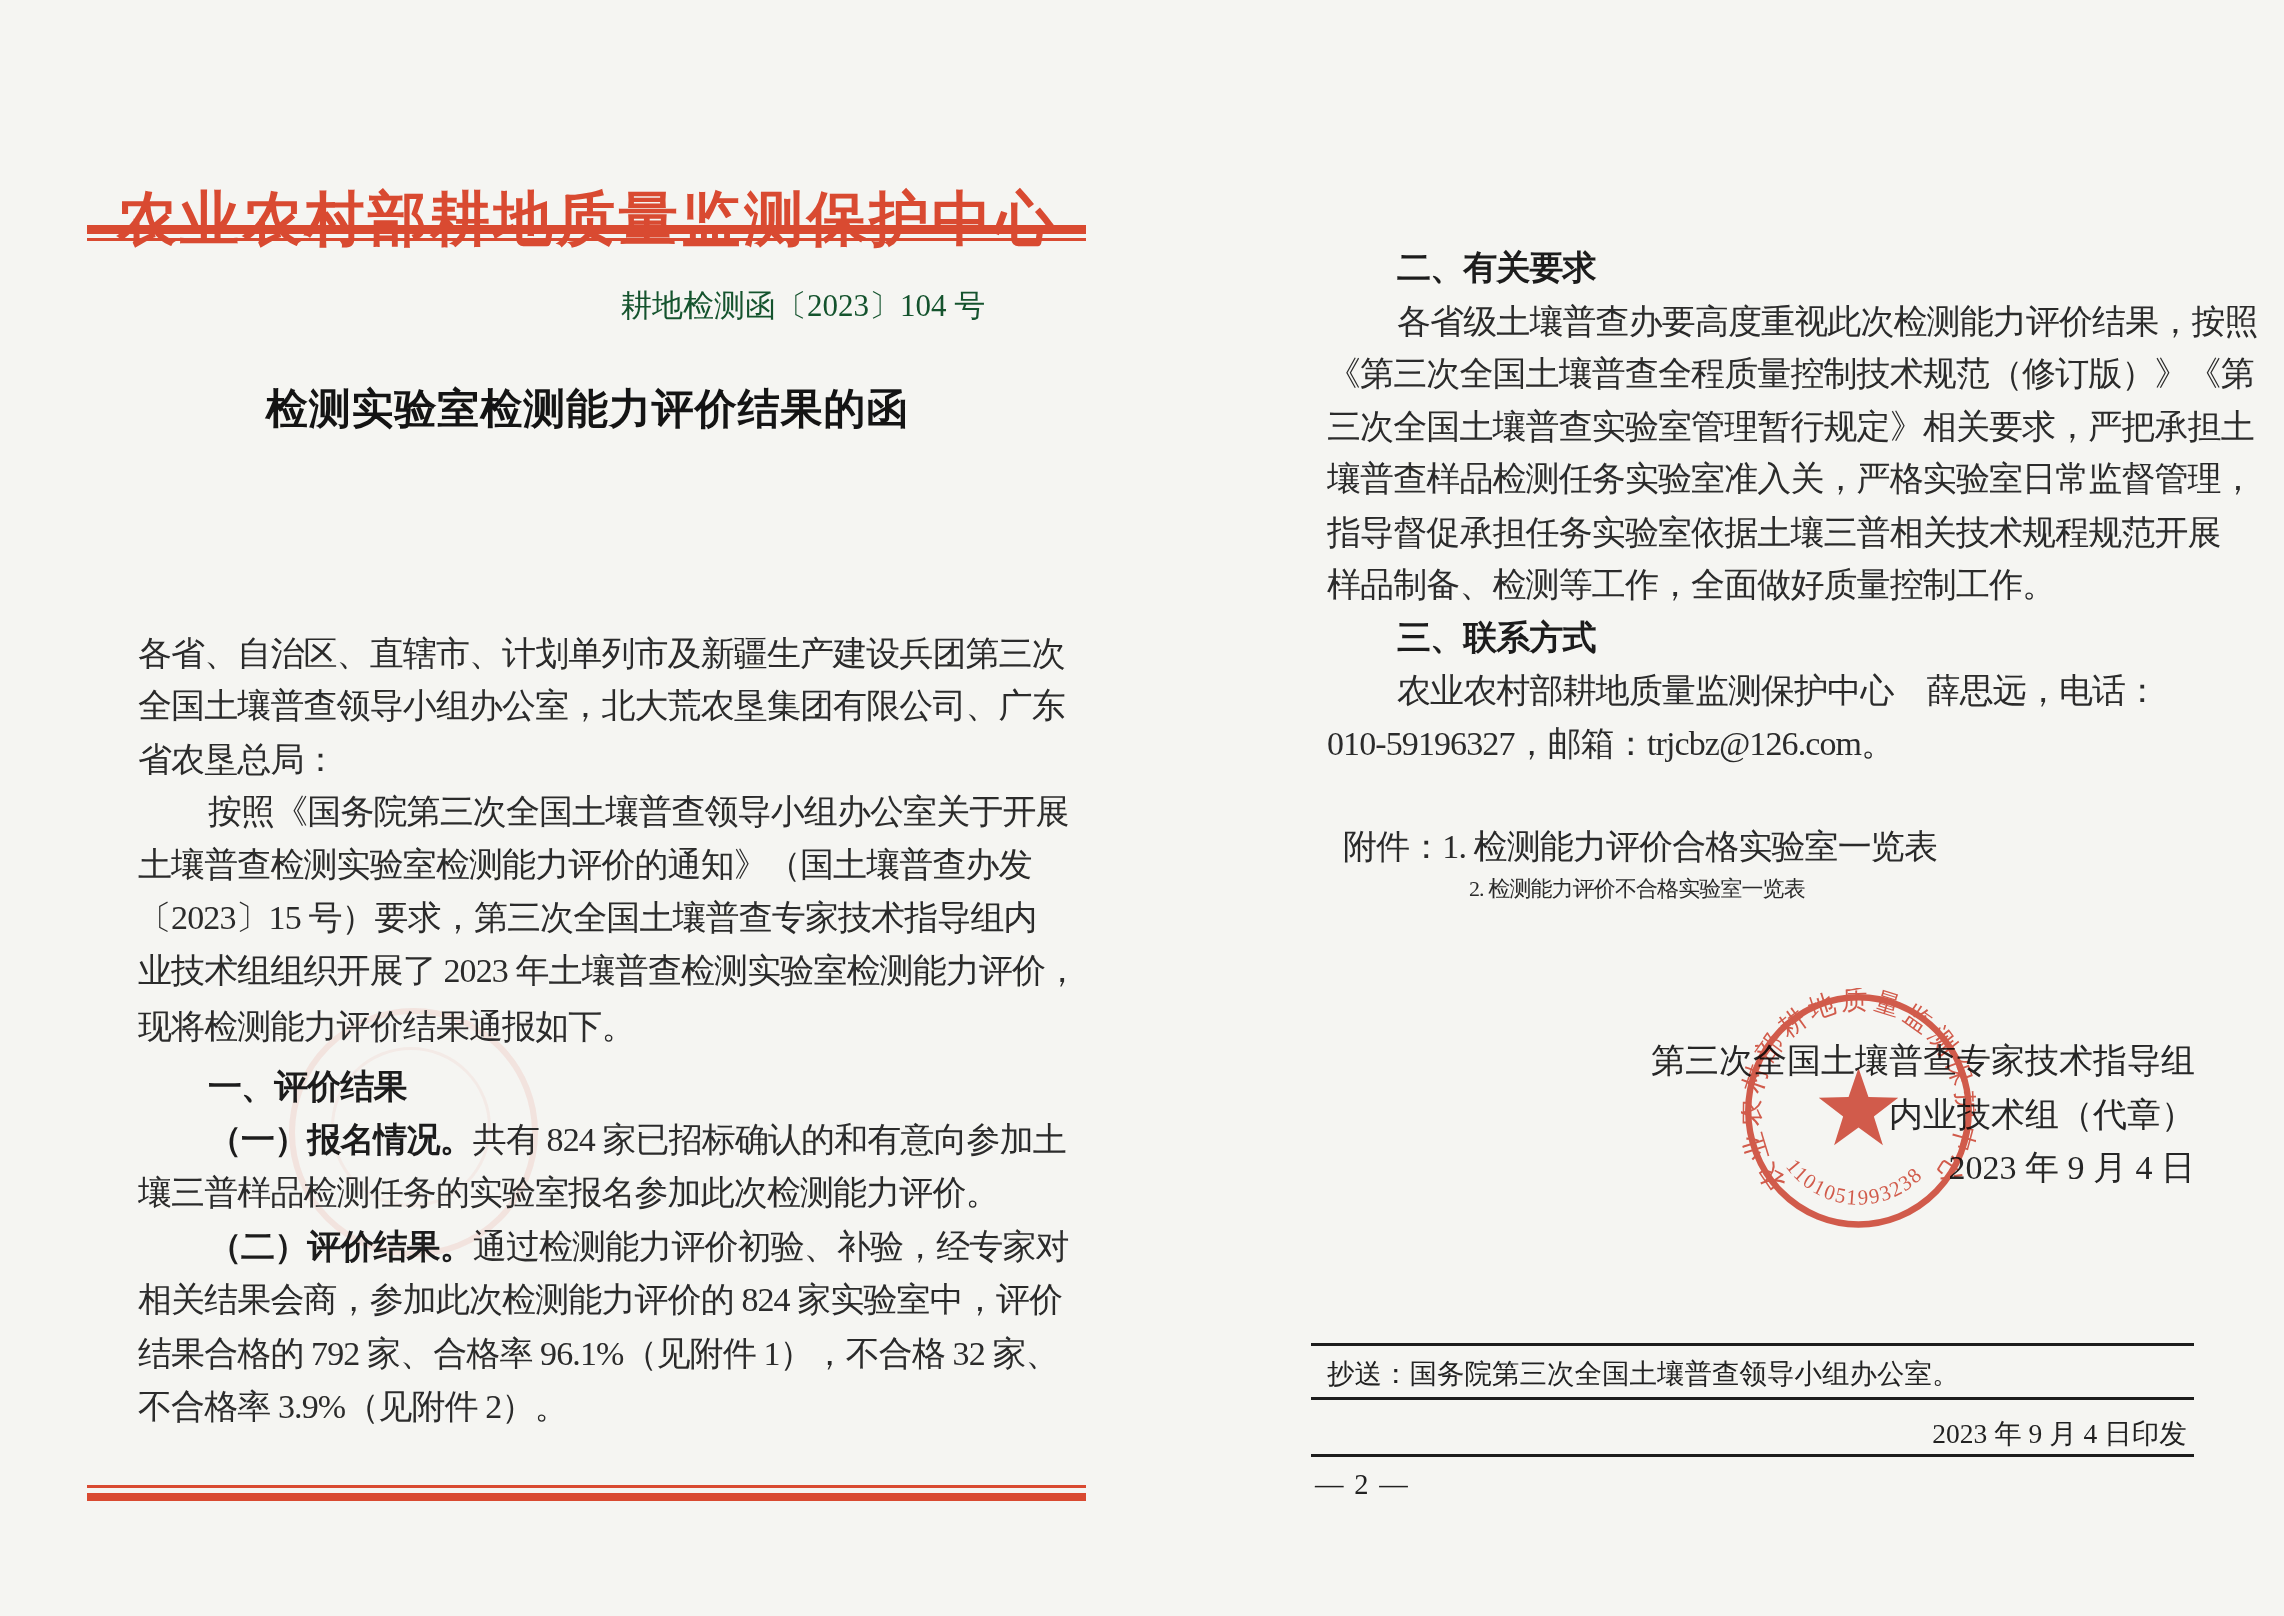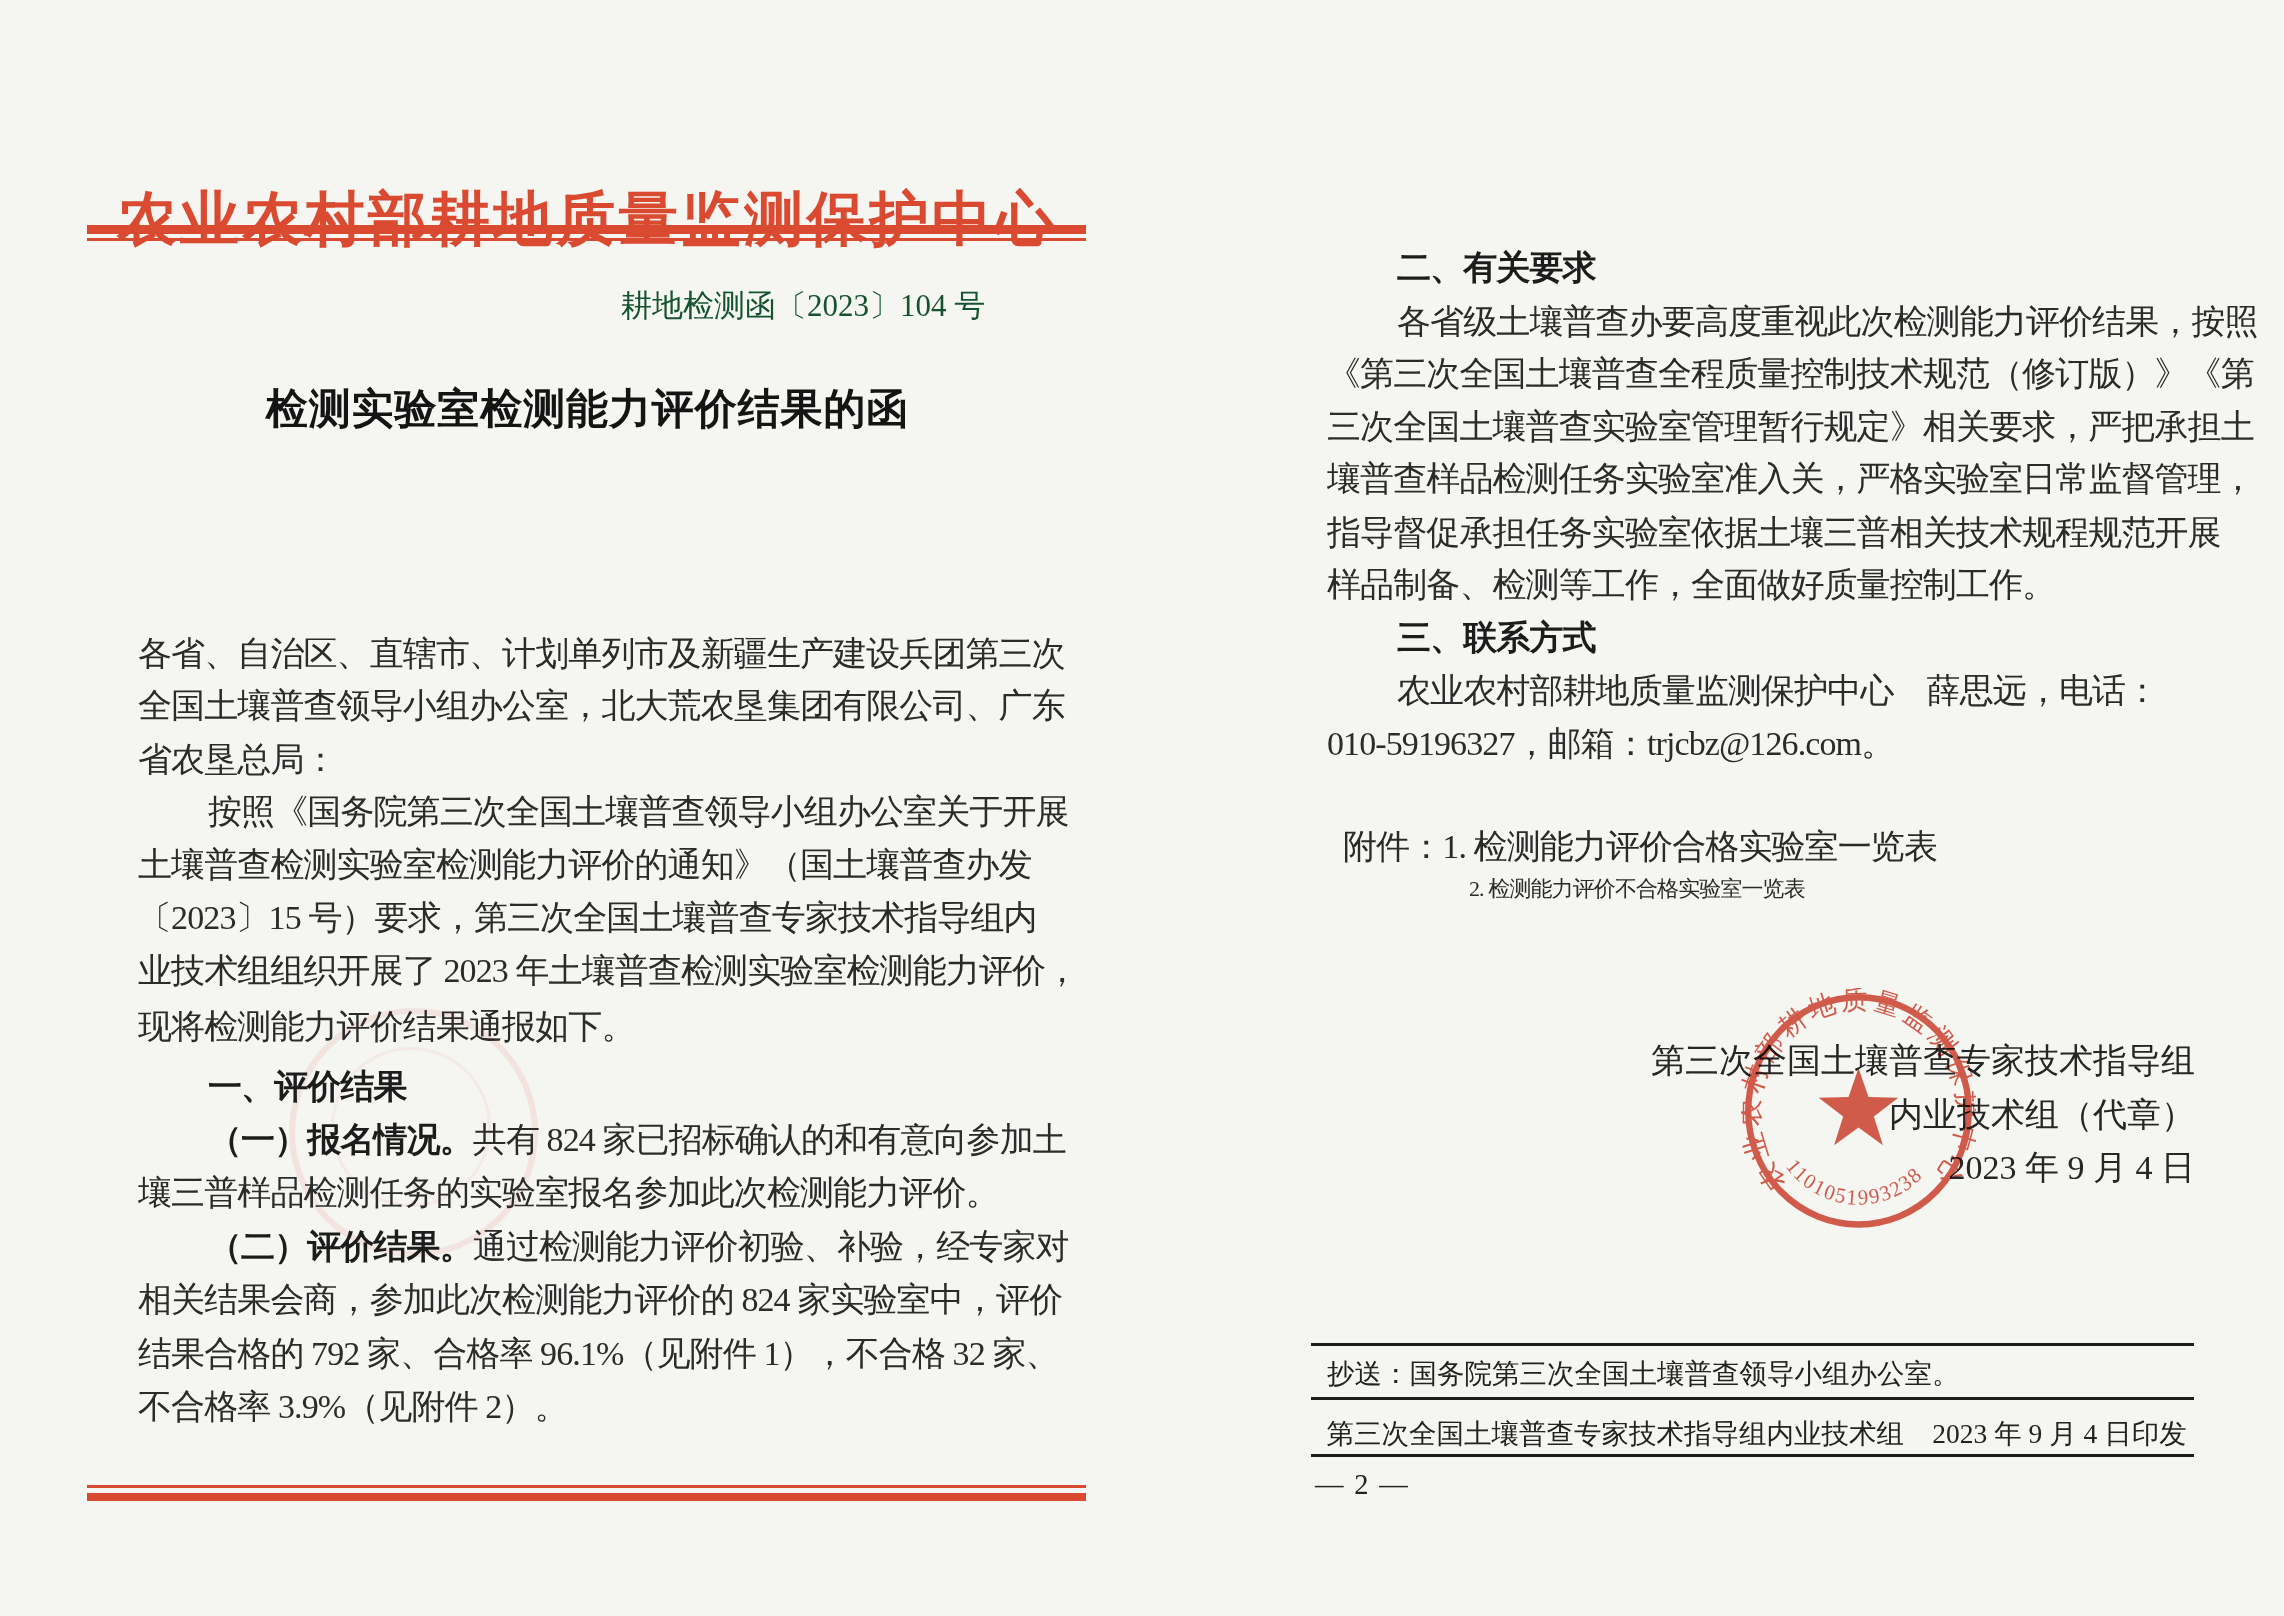--- a/index.html
+++ b/index.html
@@ -139,18 +139,17 @@
     <text font-size="23" fill="#d23b28" letter-spacing="2">
       <textPath href="#sealArcBot" xlink:href="#sealArcBot" startOffset="2">1101051993238</textPath>
     </text>
   </svg>
 
   <div class="abs rule-blk" style="top:1343px"></div>
   <div class="abs foot" style="left:1327px;top:1356px">抄送：国务院第三次全国土壤普查领导小组办公室。</div>
   <div class="abs rule-blk" style="top:1397px"></div>
   <div class="abs foot printline">
     <span class="right">2023 年 9 月 4 日印发</span>
-    <span>第三次全国土壤普查专家技术指导组内业技术组</span>
   </div>
   <div class="abs rule-blk" style="top:1454px"></div>
   <div class="abs pagenum">— 2 —</div>
 </section>
 
 
 </body></html>

